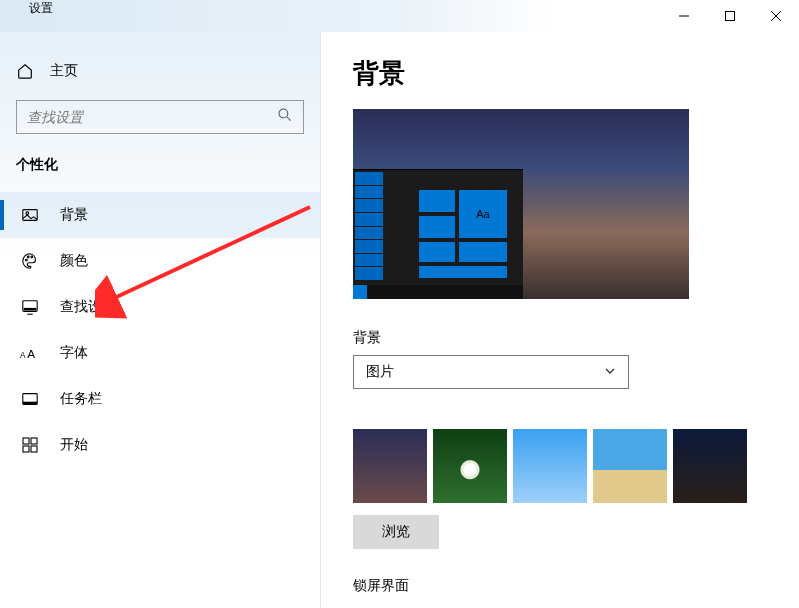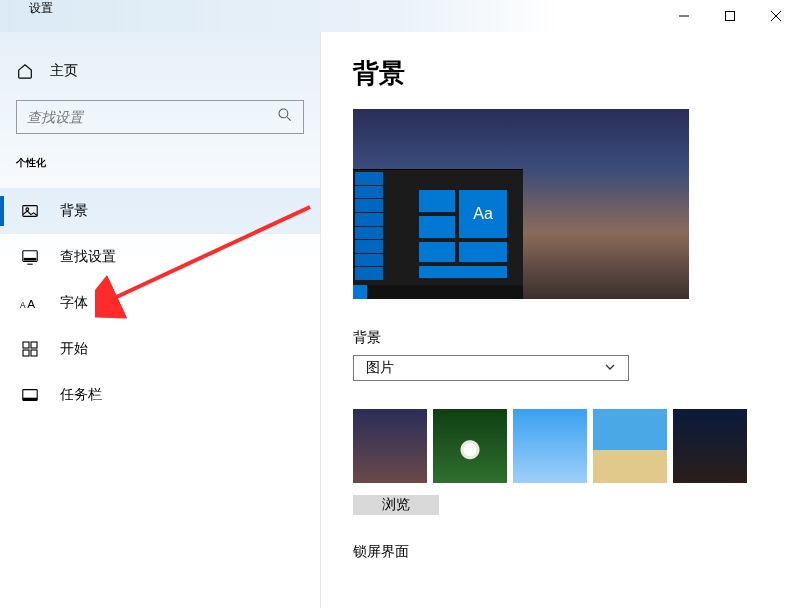--- a/index.html
+++ b/index.html
@@ -15,56 +15,56 @@
   .content { display: flex; height: calc(100% - 32px); }
   .sidebar { width: 320px; padding: 20px 0 0 0; background: linear-gradient(to bottom,#e6f0f8 0%, #fff 40%); position: relative; }
   .main { flex: 1; padding: 24px 32px 0 32px; overflow: hidden; border-left: 1px solid #e6e6e6;}
 
   
   .home-row { display: flex; gap: 16px; padding: 10px 16px; font-size: 14px; }
   .home-row .icon { width: 18px; height: 18px; display: flex; align-items: center; justify-content: center; }
   .search-wrap { margin: 10px 16px 0 16px; }
   .search-box { width: 100%; height: 34px; border: 1px solid #999; background: transparent; display: flex; align-items: center; padding: 0 10px; }
   .search-box input { flex: 1; border: none; background: transparent; font-size: 14px; outline: none; font-style: italic; color: #555;}
-  .sidebar-heading { font-size: 10px; font-weight: 600; padding: 22px 16px 8px 16px; }
+  .sidebar-heading { font-size: 14px; font-weight: 600; padding: 22px 16px 8px 16px; }
   .nav { margin-top: 10px; }
   .nav-item { display: flex; align-items: center; gap: 20px; height: 46px; padding: 0 16px 0 20px; font-size: 14px; position: relative; }
   .nav-item .icon { width: 20px; height: 20px; display: flex; align-items: center; justify-content: center; color:#000; }
   .nav-item.active { background: rgba(0,102,204,0.08); }
   .nav-item.active::before { content:""; position:absolute; left:0; top:8px; bottom:8px; width:4px; background:#0067c0; }
 
   
   .page-title { font-size: 26px; font-weight: 600; margin-bottom: 18px; }
   .preview { width: 336px; height: 190px; position: relative; overflow: hidden; background: linear-gradient(to bottom,#2a2d57 0%, #3a4a7a 30%, #8a6a5a 65%, #3a2f2f 100%); margin-bottom: 30px;}
   .preview .mock-desktop { position:absolute; left:0; bottom:0; width: 170px; height: 130px; background:#1b1b1b; border-top:1px solid #000; }
   .taskbar-blocks { position:absolute; left:2px; top:2px; bottom:18px; width: 28px; background:#0067c0; display:flex; flex-direction:column;}
   .taskbar-blocks span{ flex:1; border-bottom:1px solid #1b1b1b;}
   .tiles { position:absolute; left:66px; top:20px; width:88px; height:88px; }
-  .tile-big{ position:absolute; right:0; top:0; width:48px; height:48px; background:#0078d4; color:#fef9c3; font-size:16px; display:flex; align-items:center; justify-content:center;}
+  .tile-big{ position:absolute; right:0; top:0; width:48px; height:48px; background:#0078d4; color:#000000; font-size:11px; display:flex; align-items:center; justify-content:center;}
   .tile-s1{ position:absolute; left:0; top:0; width:36px; height:22px; background:#0078d4;}
   .tile-s2{ position:absolute; left:0; top:26px; width:36px; height:22px; background:#0078d4;}
   .tile-s3{ position:absolute; left:0; top:52px; width:36px; height:20px; background:#0078d4;}
   .tile-s4{ position:absolute; left:40px; top:52px; width:48px; height:20px; background:#0078d4;}
   .tile-s5{ position:absolute; left:0; top:76px; width:88px; height:12px; background:#0078d4;}
   .bottom-bar{ position:absolute; left:0; bottom:0; height:14px; width:170px; background:#111;}
   .bottom-bar .start{ width:14px; height:14px; background:#0078d4; display:inline-block;}
 
   .section-label { font-size: 14px; color:#000; margin-bottom: 8px; }
-  .dropdown { width: 276px; height: 26px; border:1px solid #777; display:flex; align-items:center; justify-content:space-between; padding:4px 12px; font-size:14px; margin-bottom: 28px; }
+  .dropdown { width: 276px; height: 34px; border:1px solid #777; display:flex; align-items:center; justify-content:space-between; padding:4px 12px; font-size:14px; margin-bottom: 40px; }
   .dropdown .chev { font-size: 12px; color:#555;}
 
   .thumbs { display:flex; gap:6px; margin-bottom:12px;}
   .thumb { width:74px; height:74px; background:#888; }
   .thumb.t1{ background:linear-gradient(to bottom,#2a2d57,#6a4a4a);} 
   .thumb.t2{ background:radial-gradient(circle at 50% 55%, #fff 0 6px, #eaeada 7px 9px, transparent 10px), linear-gradient(to bottom,#0f3f12,#2f6f2f);} 
   .thumb.t3{ background:linear-gradient(to bottom,#3aa0f0,#9ed0fa);} 
   .thumb.t4{ background:linear-gradient(to bottom,#4aa8e6 0 55%, #e0c98a 55% 100%);} 
   .thumb.t5{ background:linear-gradient(to bottom,#0b1a3a,#2a1f1a);} 
 
-  .browse-btn { width:86px; height:20px; background:#d9d9d9; border:none; font-size:14px; display:flex; align-items:center; justify-content:center; margin-bottom: 28px;}
+  .browse-btn { width:86px; height:34px; background:#d9d9d9; border:none; font-size:14px; display:flex; align-items:center; justify-content:center; margin-bottom: 28px;}
 
   
   .arrow { position:absolute; left:95px; top:170px; width:220px; height:120px; pointer-events:none; z-index:50;}
 </style>
 </head>
 <body>
 
 <div class="titlebar">
   <span>设置</span>
   <div class="win-controls">
@@ -120,55 +120,66 @@
               <rect x="2" y="4" width="16" height="12" rx="1"></rect>
               <circle cx="7" cy="8" r="1.5"></circle>
               <path d="M2 14l5-4 4 4 3-2 4 3"></path>
             </svg>
         </span>
         <span>背景</span>
       </div>
       <div class="nav-item">
         <span class="icon">
           <svg width="18" height="18" viewBox="0 0 20 20" fill="none" stroke="#000" stroke-width="1.2">
+              <path d="M10 2a8 8 0 1 0 0 16c1.3 0 1.3-2 0-2h-1a2 2 0 0 1 0-4h4a3 3 0 0 0 3-3 7 7 0 0 0-6-7z"></path>
+              <circle cx="6" cy="9" r="1"></circle>
+              <circle cx="8" cy="5.5" r="1"></circle>
+              <circle cx="12" cy="5.5" r="1"></circle>
+            </svg>
+        </span>
+        <span>颜色</span>
+      </div>
+      <div class="nav-item">
+        <span class="icon">
+          <svg width="18" height="18" viewBox="0 0 20 20" fill="none" stroke="#000" stroke-width="1.2">
               <rect x="2" y="3" width="16" height="12" rx="1"></rect>
               <line x1="7" y1="18" x2="13" y2="18"></line>
               <rect x="3" y="11" width="14" height="3" fill="#000" stroke="none"></rect>
             </svg>
         </span>
         <span>查找设置</span>
       </div>
       <div class="nav-item">
         <span class="icon">
           <svg width="20" height="18" viewBox="0 0 22 18">
               <text x="0" y="14" font-size="9" font-family="Segoe UI">A</text>
               <text x="8" y="14" font-size="13" font-family="Segoe UI">A</text>
             </svg>
         </span>
         <span>字体</span>
+      </div>
+      <div class="nav-item">
+        <span class="icon">
+          <svg width="18" height="18" viewBox="0 0 20 20" fill="none" stroke="#000" stroke-width="1.2">
+              <rect x="2" y="4" width="16" height="12" rx="1"></rect>
+              <rect x="2" y="13" width="16" height="3" fill="#000" stroke="none"></rect>
+            </svg>
+        </span>
+        <span>任务栏</span>
       </div>
       <div class="nav-item">
         <span class="icon">
           <svg width="16" height="16" viewBox="0 0 16 16" fill="none" stroke="#000" stroke-width="1.1">
               <rect x="1" y="1" width="6" height="6"></rect>
               <rect x="9" y="1" width="6" height="6"></rect>
               <rect x="1" y="9" width="6" height="6"></rect>
               <rect x="9" y="9" width="6" height="6"></rect>
             </svg>
         </span>
         <span>开始</span>
-      </div>
-      <div class="nav-item">
-        <span class="icon">
-          <svg width="18" height="18" viewBox="0 0 20 20" fill="none" stroke="#000" stroke-width="1.2">
-              <rect x="2" y="4" width="16" height="12" rx="1"></rect>
-              <rect x="2" y="13" width="16" height="3" fill="#000" stroke="none"></rect>
-            </svg>
-        </span>
-        <span>任务栏</span>
       </div>
     </div>
 
     <svg class="arrow" viewBox="0 0 220 120">
       <defs>
         <marker id="ah" markerWidth="12" markerHeight="12" refX="2" refY="6" orient="auto">
           <path d="M0,0 L12,6 L0,12 z" fill="#ff2a2a"></path>
         </marker>
       </defs>
       <line x1="215" y1="5" x2="15" y2="98" stroke="#ff2a2a" stroke-width="4" marker-end="url(#ah)"></line>

